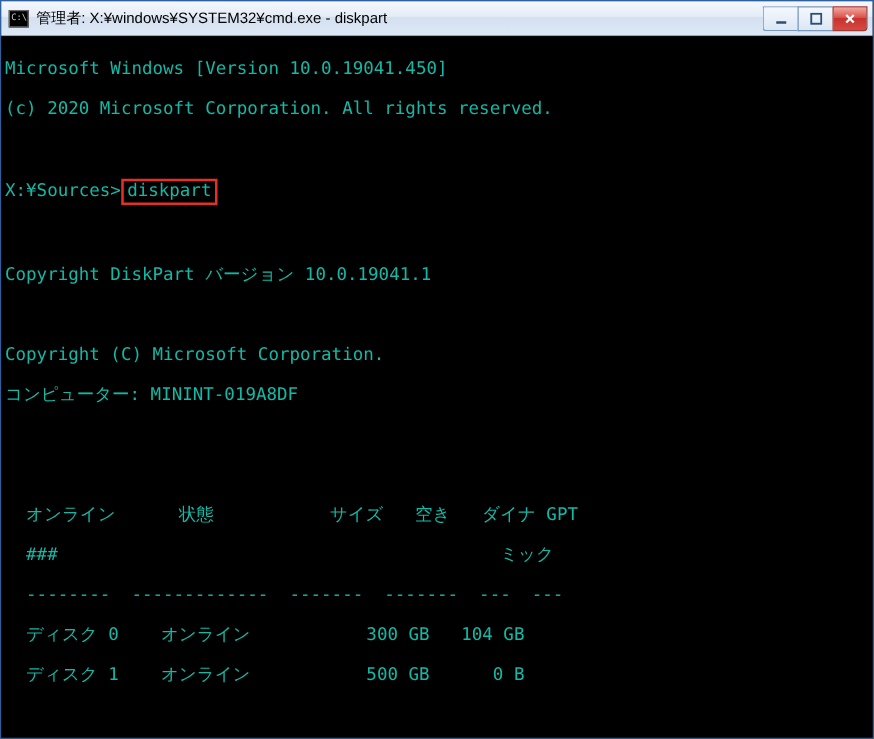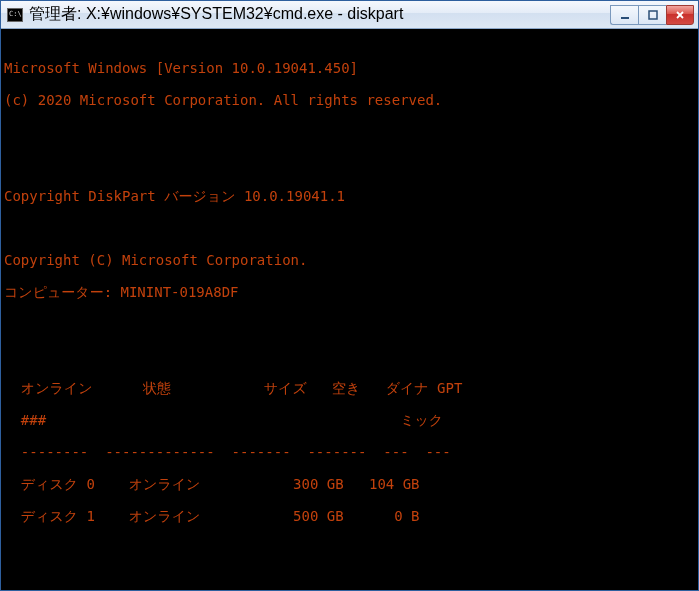--- a/index.html
+++ b/index.html
@@ -37,21 +37,21 @@
   .titlebar .icon::after {
     content: "C:\\";
     color: #ccc;
     font-size: 7px;
     position: absolute;
     top: 1px;
     left: 1px;
   }
   .titlebar .title {
     flex: 1;
-    font-size: 16px;
+    font-size: 12px;
     color: #000;
     font-family: "Meiryo UI", "MS UI Gothic", sans-serif;
     white-space: nowrap;
     overflow: hidden;
   }
   .winbtns {
     display: flex;
     height: 20px;
     margin-right: 4px;
     gap: 0;
@@ -73,24 +73,24 @@
   .winbtn.close {
     background: linear-gradient(to bottom, #f3a6a0, #d9534a 45%, #c9302c 46%, #d44a42);
     color: #fff;
     border-radius: 0 0 3px 0;
     border-color: #a03a34;
   }
   .winbtn svg { display:block; }
   .terminal {
     flex: 1;
     background: #000;
-    color: #c2410c;
+    color: #14b8a6;
     font-size: 14px;
     line-height: 16px;
-    padding: 15px 3px;
+    padding: 2px 3px;
     white-space: pre;
     font-family: "MS Gothic", monospace;
     overflow: hidden;
   }
   .red-box {
     border: 2px solid #e3302b;
     padding: 1px 3px 2px 3px;
     display: inline-block;
     line-height: 14px;
   }
@@ -120,20 +120,21 @@
             <line x1="8" y1="2" x2="2" y2="8" stroke="#fff" stroke-width="1.8"></line>
           </svg>
       </div>
     </div>
   </div>
 
   <div class="terminal">
 <span class="row">Microsoft Windows [Version 10.0.19041.450]</span>
 <span class="row">(c) 2020 Microsoft Corporation. All rights reserved.</span>
 <span class="row"></span>
+<span class="row"><span>X:¥Sources&gt;</span><span class="red-box">diskpart</span></span>
 <span class="row"></span>
 <span class="row">Copyright DiskPart バージョン 10.0.19041.1</span>
 <span class="row"></span>
 <span class="row">Copyright (C) Microsoft Corporation.</span>
 <span class="row">コンピューター: MININT-019A8DF</span>
 <span class="row"></span>
 <span class="row"></span>
 <span class="row">  オンライン      状態           サイズ   空き   ダイナ GPT</span>
 <span class="row">  ###                                          ミック</span>
 <span class="row">  --------  -------------  -------  -------  ---  ---</span>

